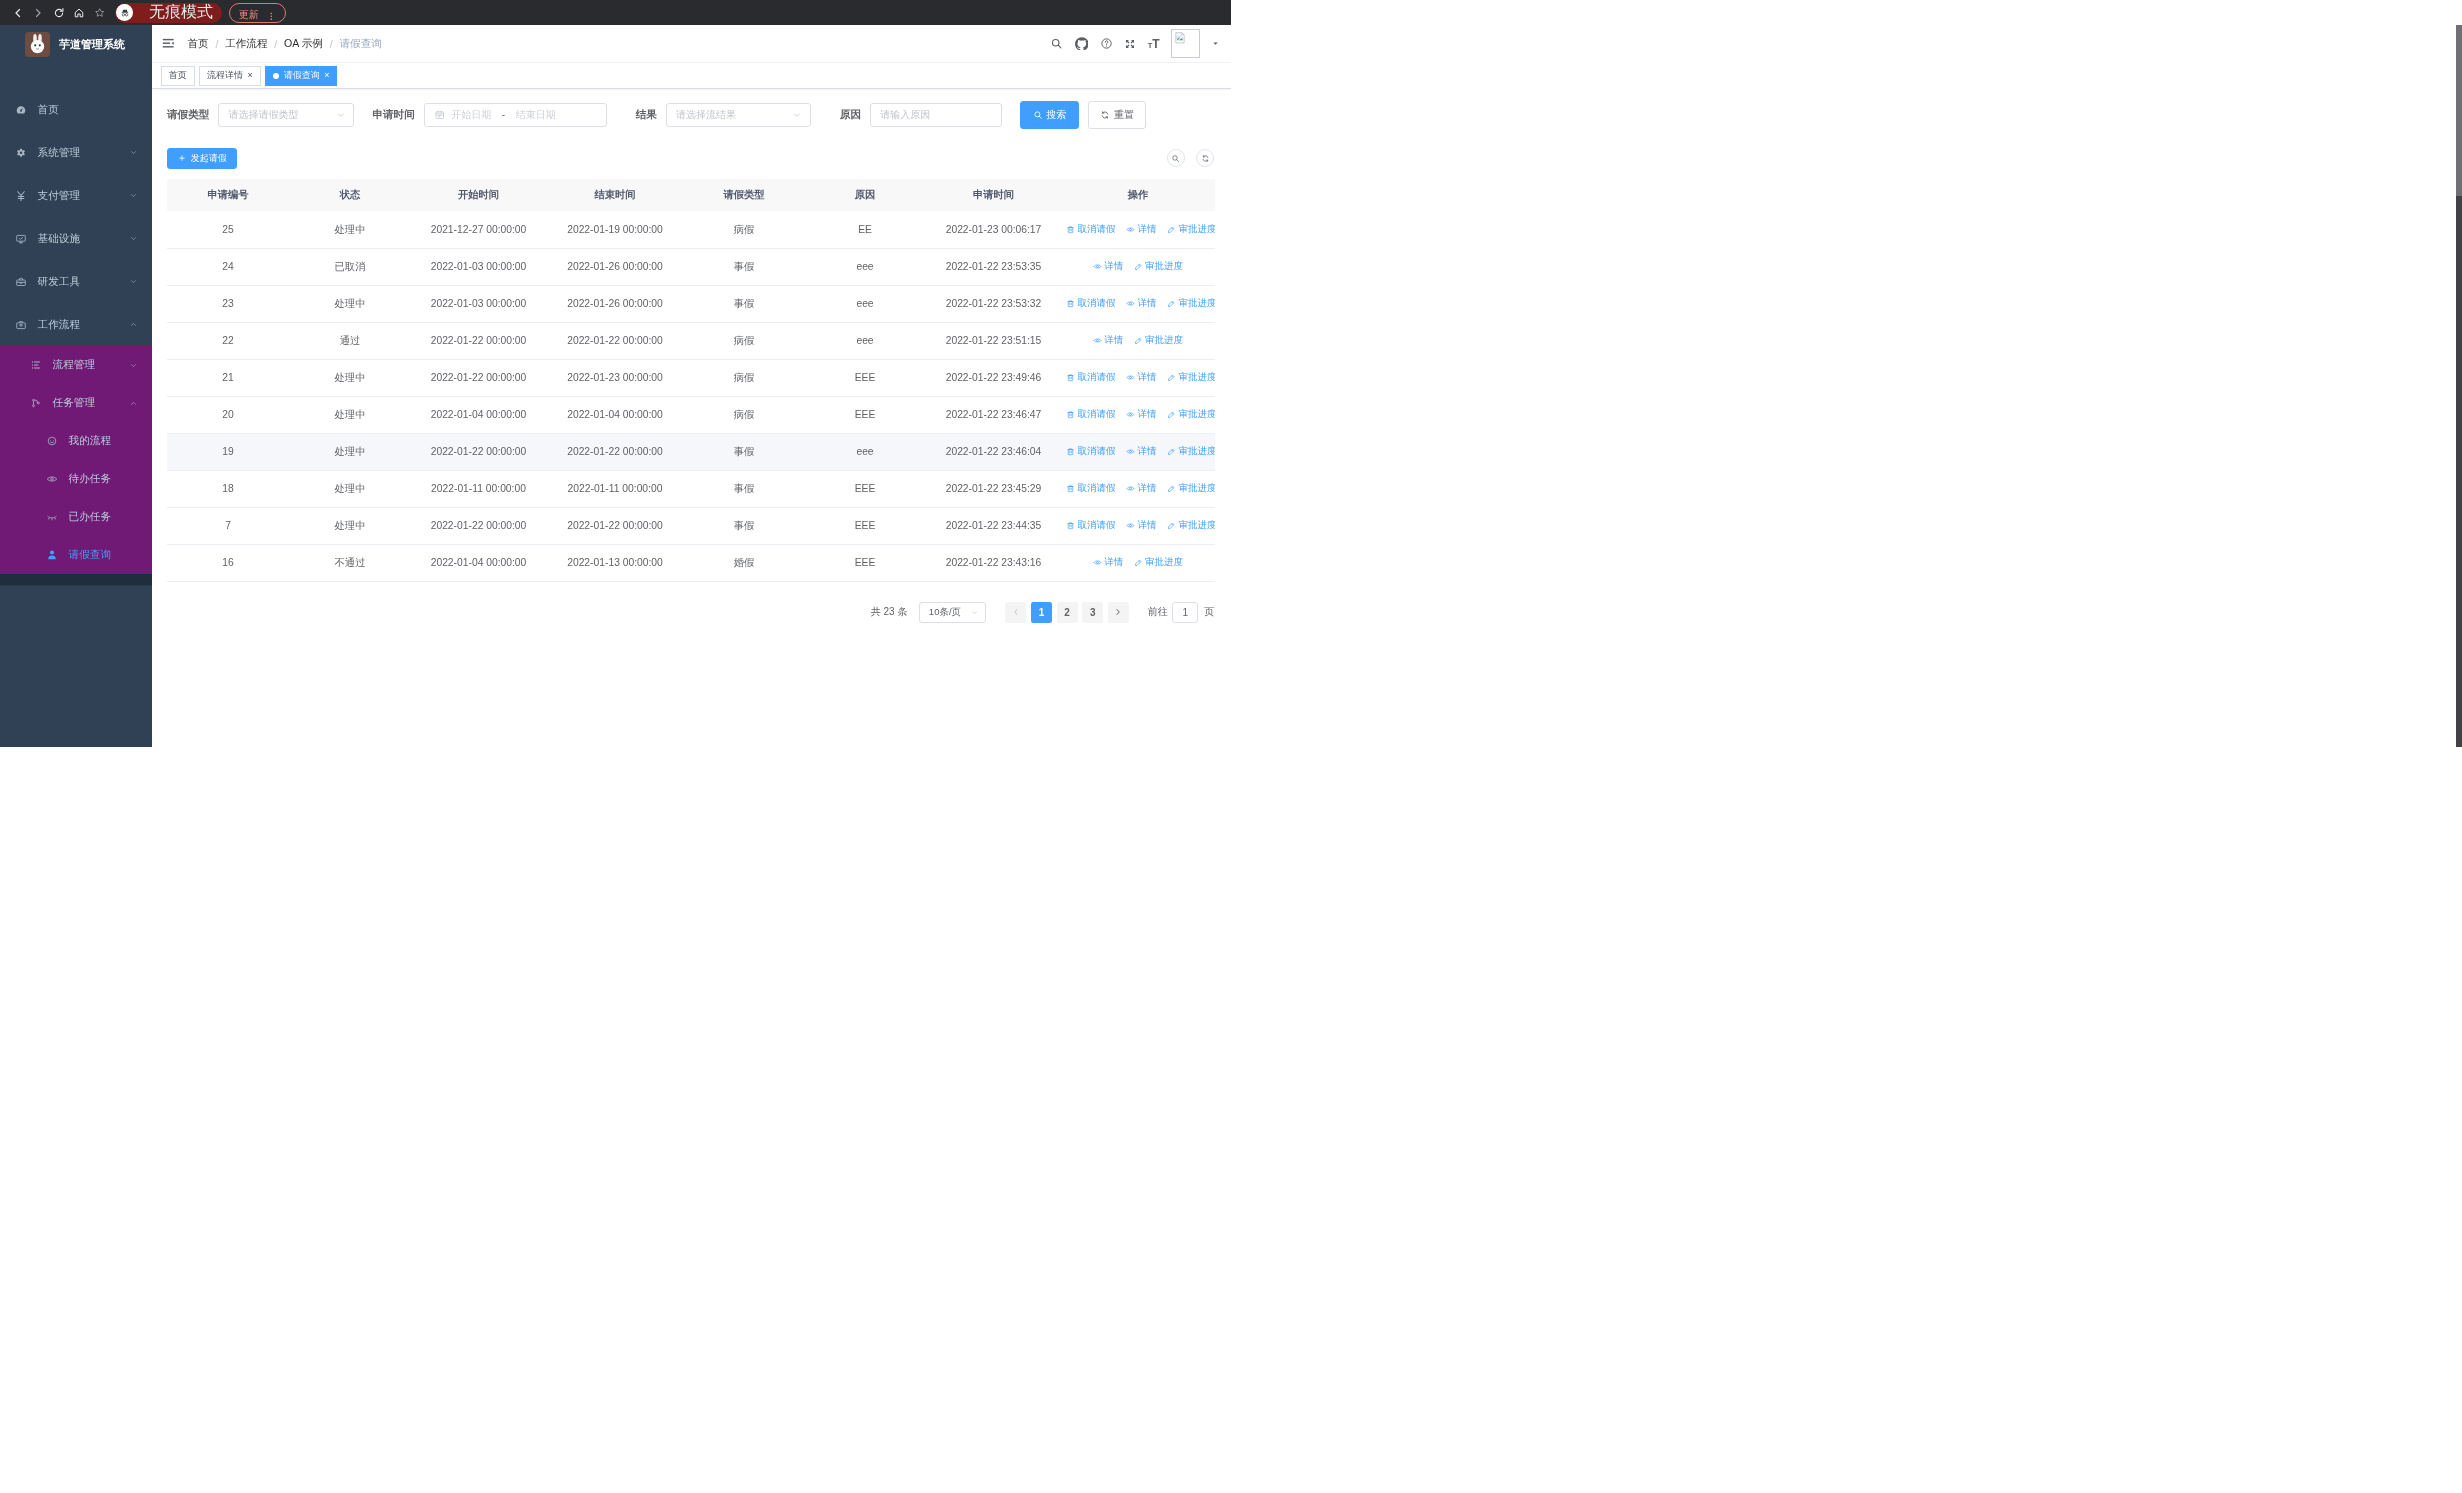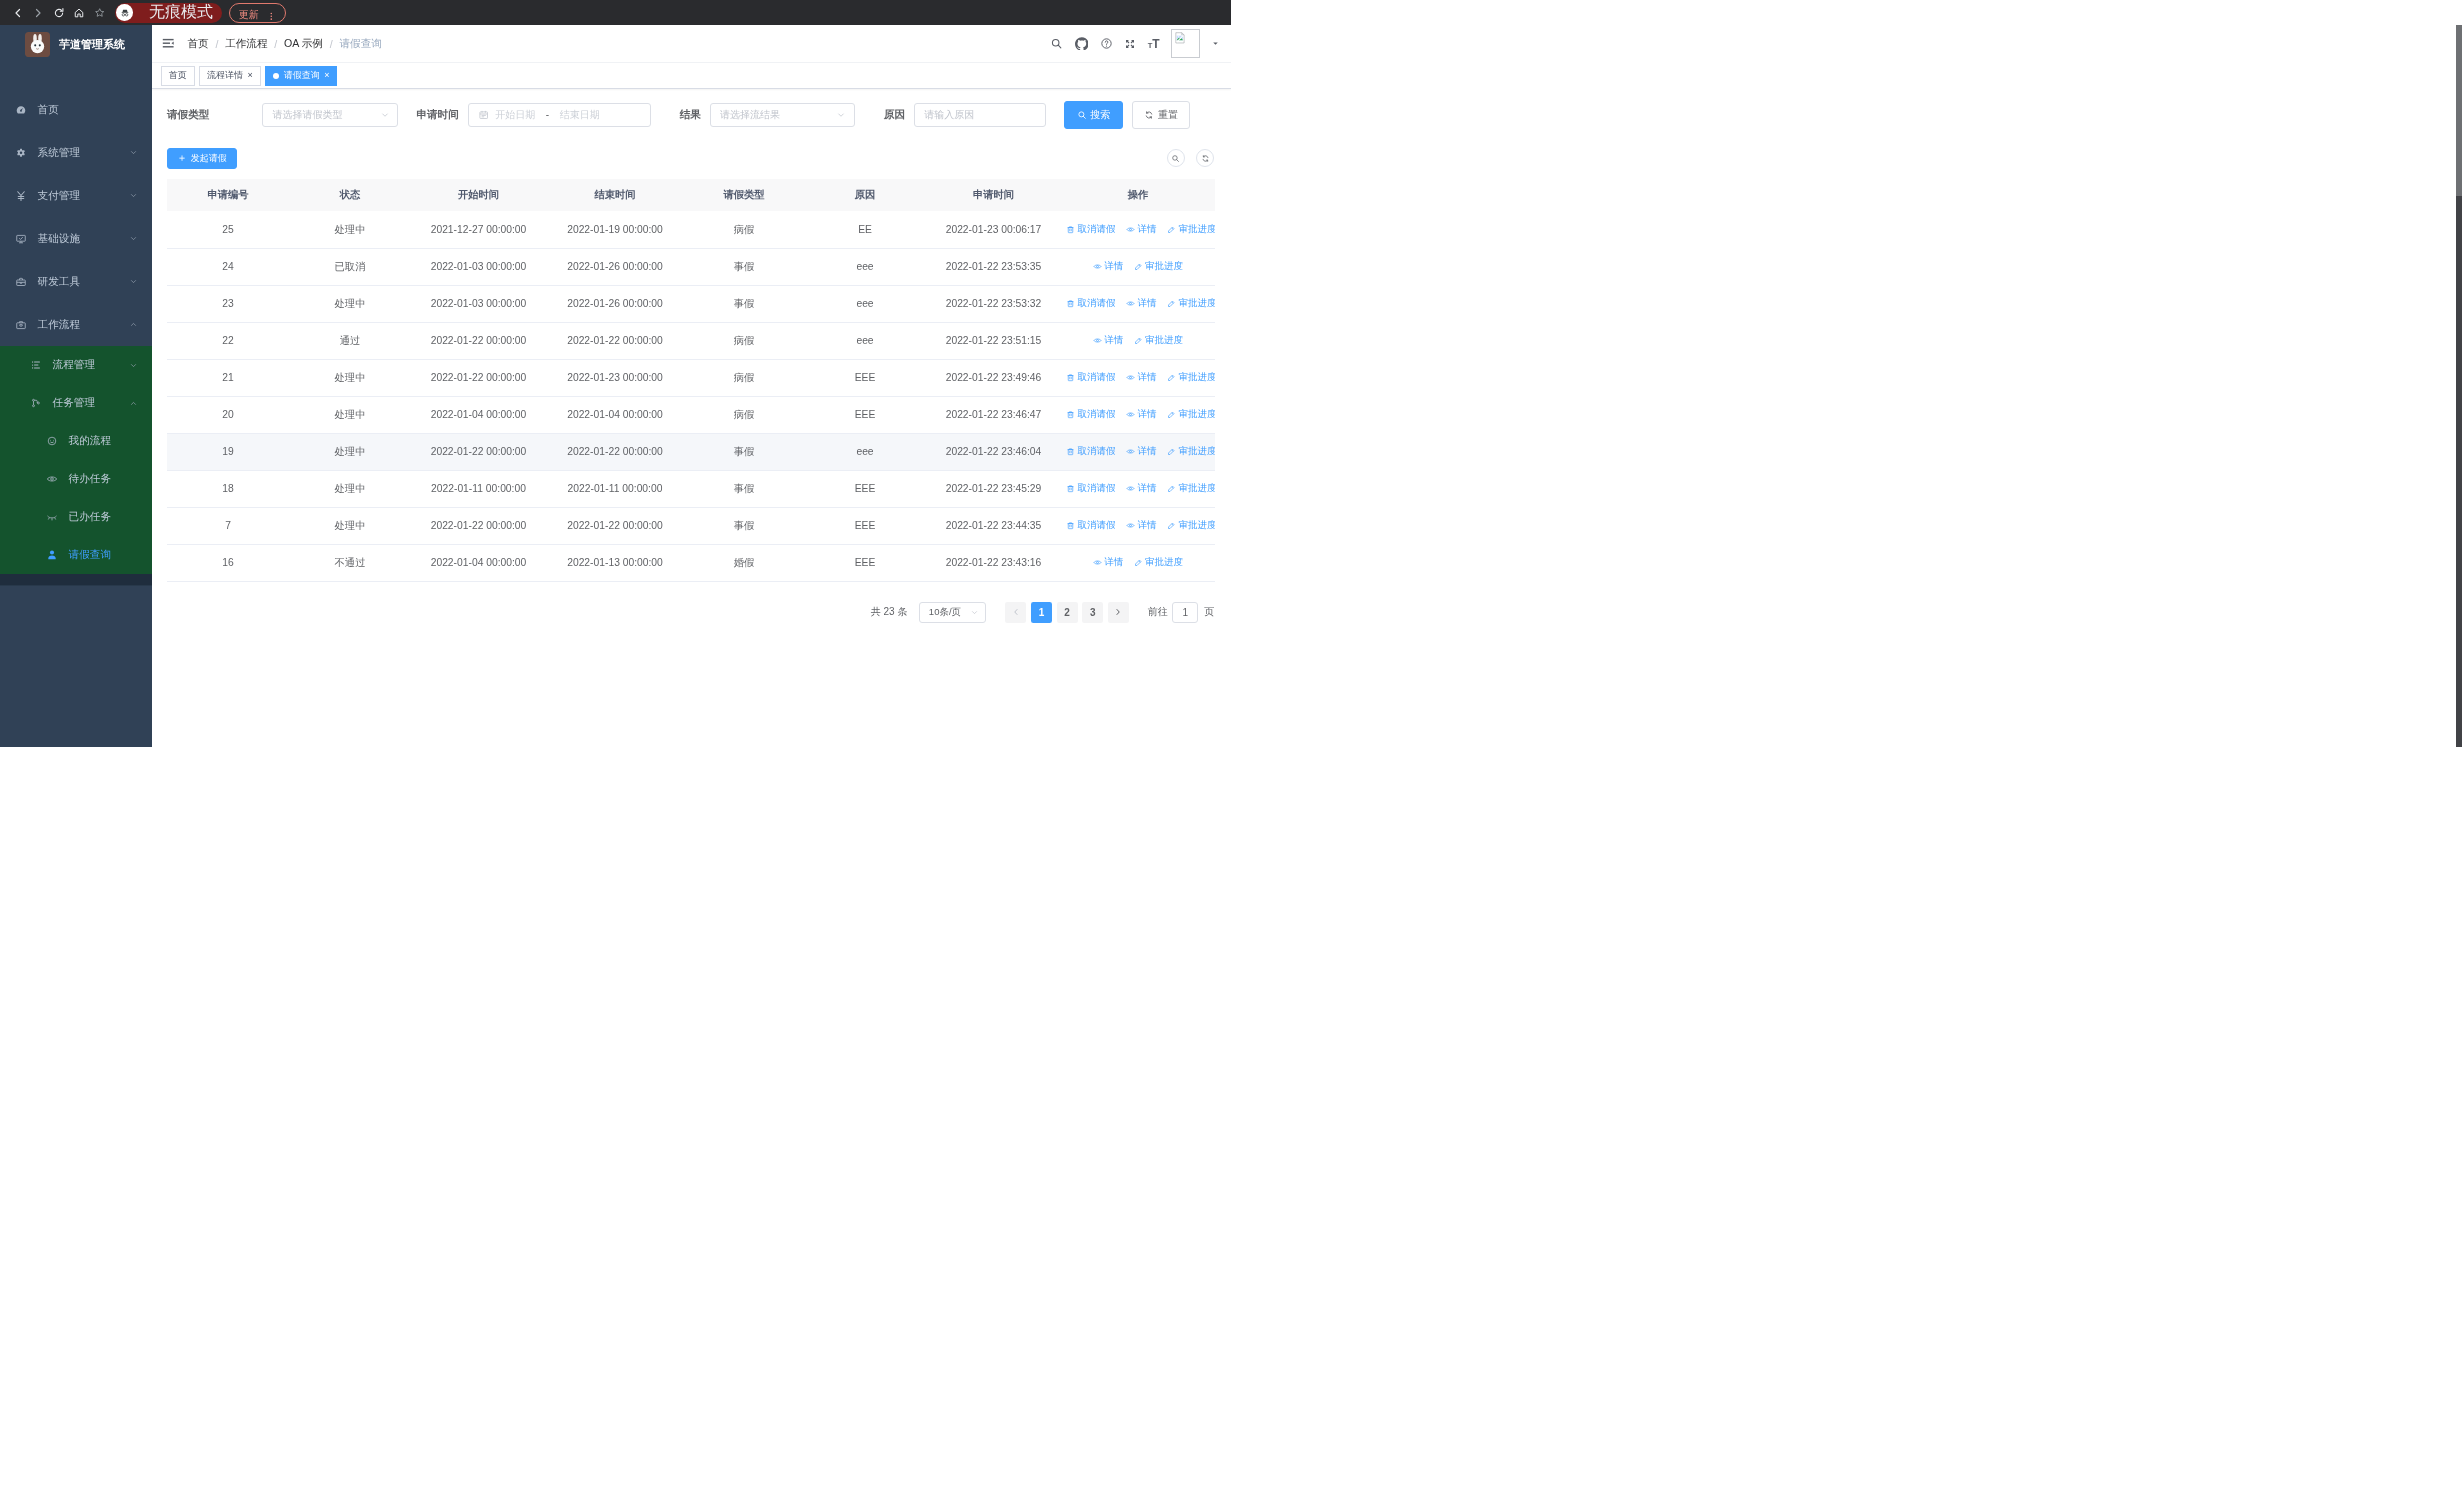--- a/index.html
+++ b/index.html
@@ -33,21 +33,21 @@
   .sidebar { width:152px; background:#304156; flex-shrink:0; color:#bfcbd9; }
   .logo-row { height:38px; display:flex; align-items:center; padding-left:25px; gap:9px; }
   .logo-img { width:25px; height:25px; border-radius:3px; overflow:hidden; flex-shrink:0; }
   .logo-img svg { width:25px; height:25px; display:block; }
   .logo-title { color:#fff; font-size:11px; font-weight:700; white-space:nowrap; }
   .menu { margin-top:25px; }
   .menu-item { display:flex; align-items:center; font-size:10.6px; cursor:pointer; }
   .menu-item.l1 { height:43px; padding:0 13.7px 0 15px; }
   .menu-item.l2 { height:38px; padding:0 13.7px 0 30px; }
   .menu-item.l3 { height:38px; padding:0 13.7px 0 46px; }
-  .menu-item.sub { background:#14532d; }
+  .menu-item.sub { background:#701a75; }
   .menu-item.l3:last-child { box-shadow:0 11.4px 0 0 #1f2d3d; }
   .mi-icon { font-size:12px; color:#a9b5c4; margin-right:10.6px; display:flex; flex-shrink:0; }
   .mi-label { flex:1; white-space:nowrap; }
   .menu-item.active { color:#409eff; }
   .menu-item.active .mi-icon { color:#409eff; }
   .mi-chevron { font-size:9px; color:#97a3b2; }
 
   .main { flex:1; display:flex; flex-direction:column; background:#fff; min-width:0; }
 
   
@@ -77,21 +77,21 @@
 
   
   .content { flex:1; padding:13.7px 16.7px 0 15px; }
   .filters { display:flex; align-items:center; height:24px; font-size:10.6px; color:#606266; }
   .f-label { font-weight:700; white-space:nowrap; margin-right:9px; }
   .ml24 { margin-left:18px; } .ml38 { margin-left:29px; } .ml12 { margin-left:9px; }
   .fake-input { height:24px; border:0.8px solid #dcdfe6; border-radius:3px; background:#fff;
     display:flex; align-items:center; padding:0 7.6px 0 9px; color:#c0c4cc; font-size:10px; cursor:text; }
   .fake-input .ph { white-space:nowrap; }
   .sel-arrow { margin-left:auto; color:#c0c4cc; font-size:10px; display:flex; }
-  .w179 { width:136px;margin-left:44px; } .w240 { width:183px; } .w191 { width:145px; } .w174 { width:132px; }
+  .w179 { width:136px; } .w240 { width:183px; } .w191 { width:145px; } .w174 { width:132px; }
   .cal-ic { color:#c0c4cc; font-size:11.4px; margin-right:6px; display:flex; }
   .range-sep { margin:0 10.6px; color:#606266; }
   .date-box .ph { color:#ccd0d7; }
 
   .btn { height:28px; border-radius:3px; display:inline-flex; align-items:center; justify-content:center;
     gap:3.8px; font-size:10px; padding:0 11.4px; cursor:pointer; border:0.8px solid transparent; white-space:nowrap; }
   .btn [data-icon] { font-size:10px; display:flex; }
   .btn-primary { background:#409eff; border-color:#409eff; color:#fff; }
   .btn-plain { background:#fff; border-color:#dcdfe6; color:#606266; }
 

